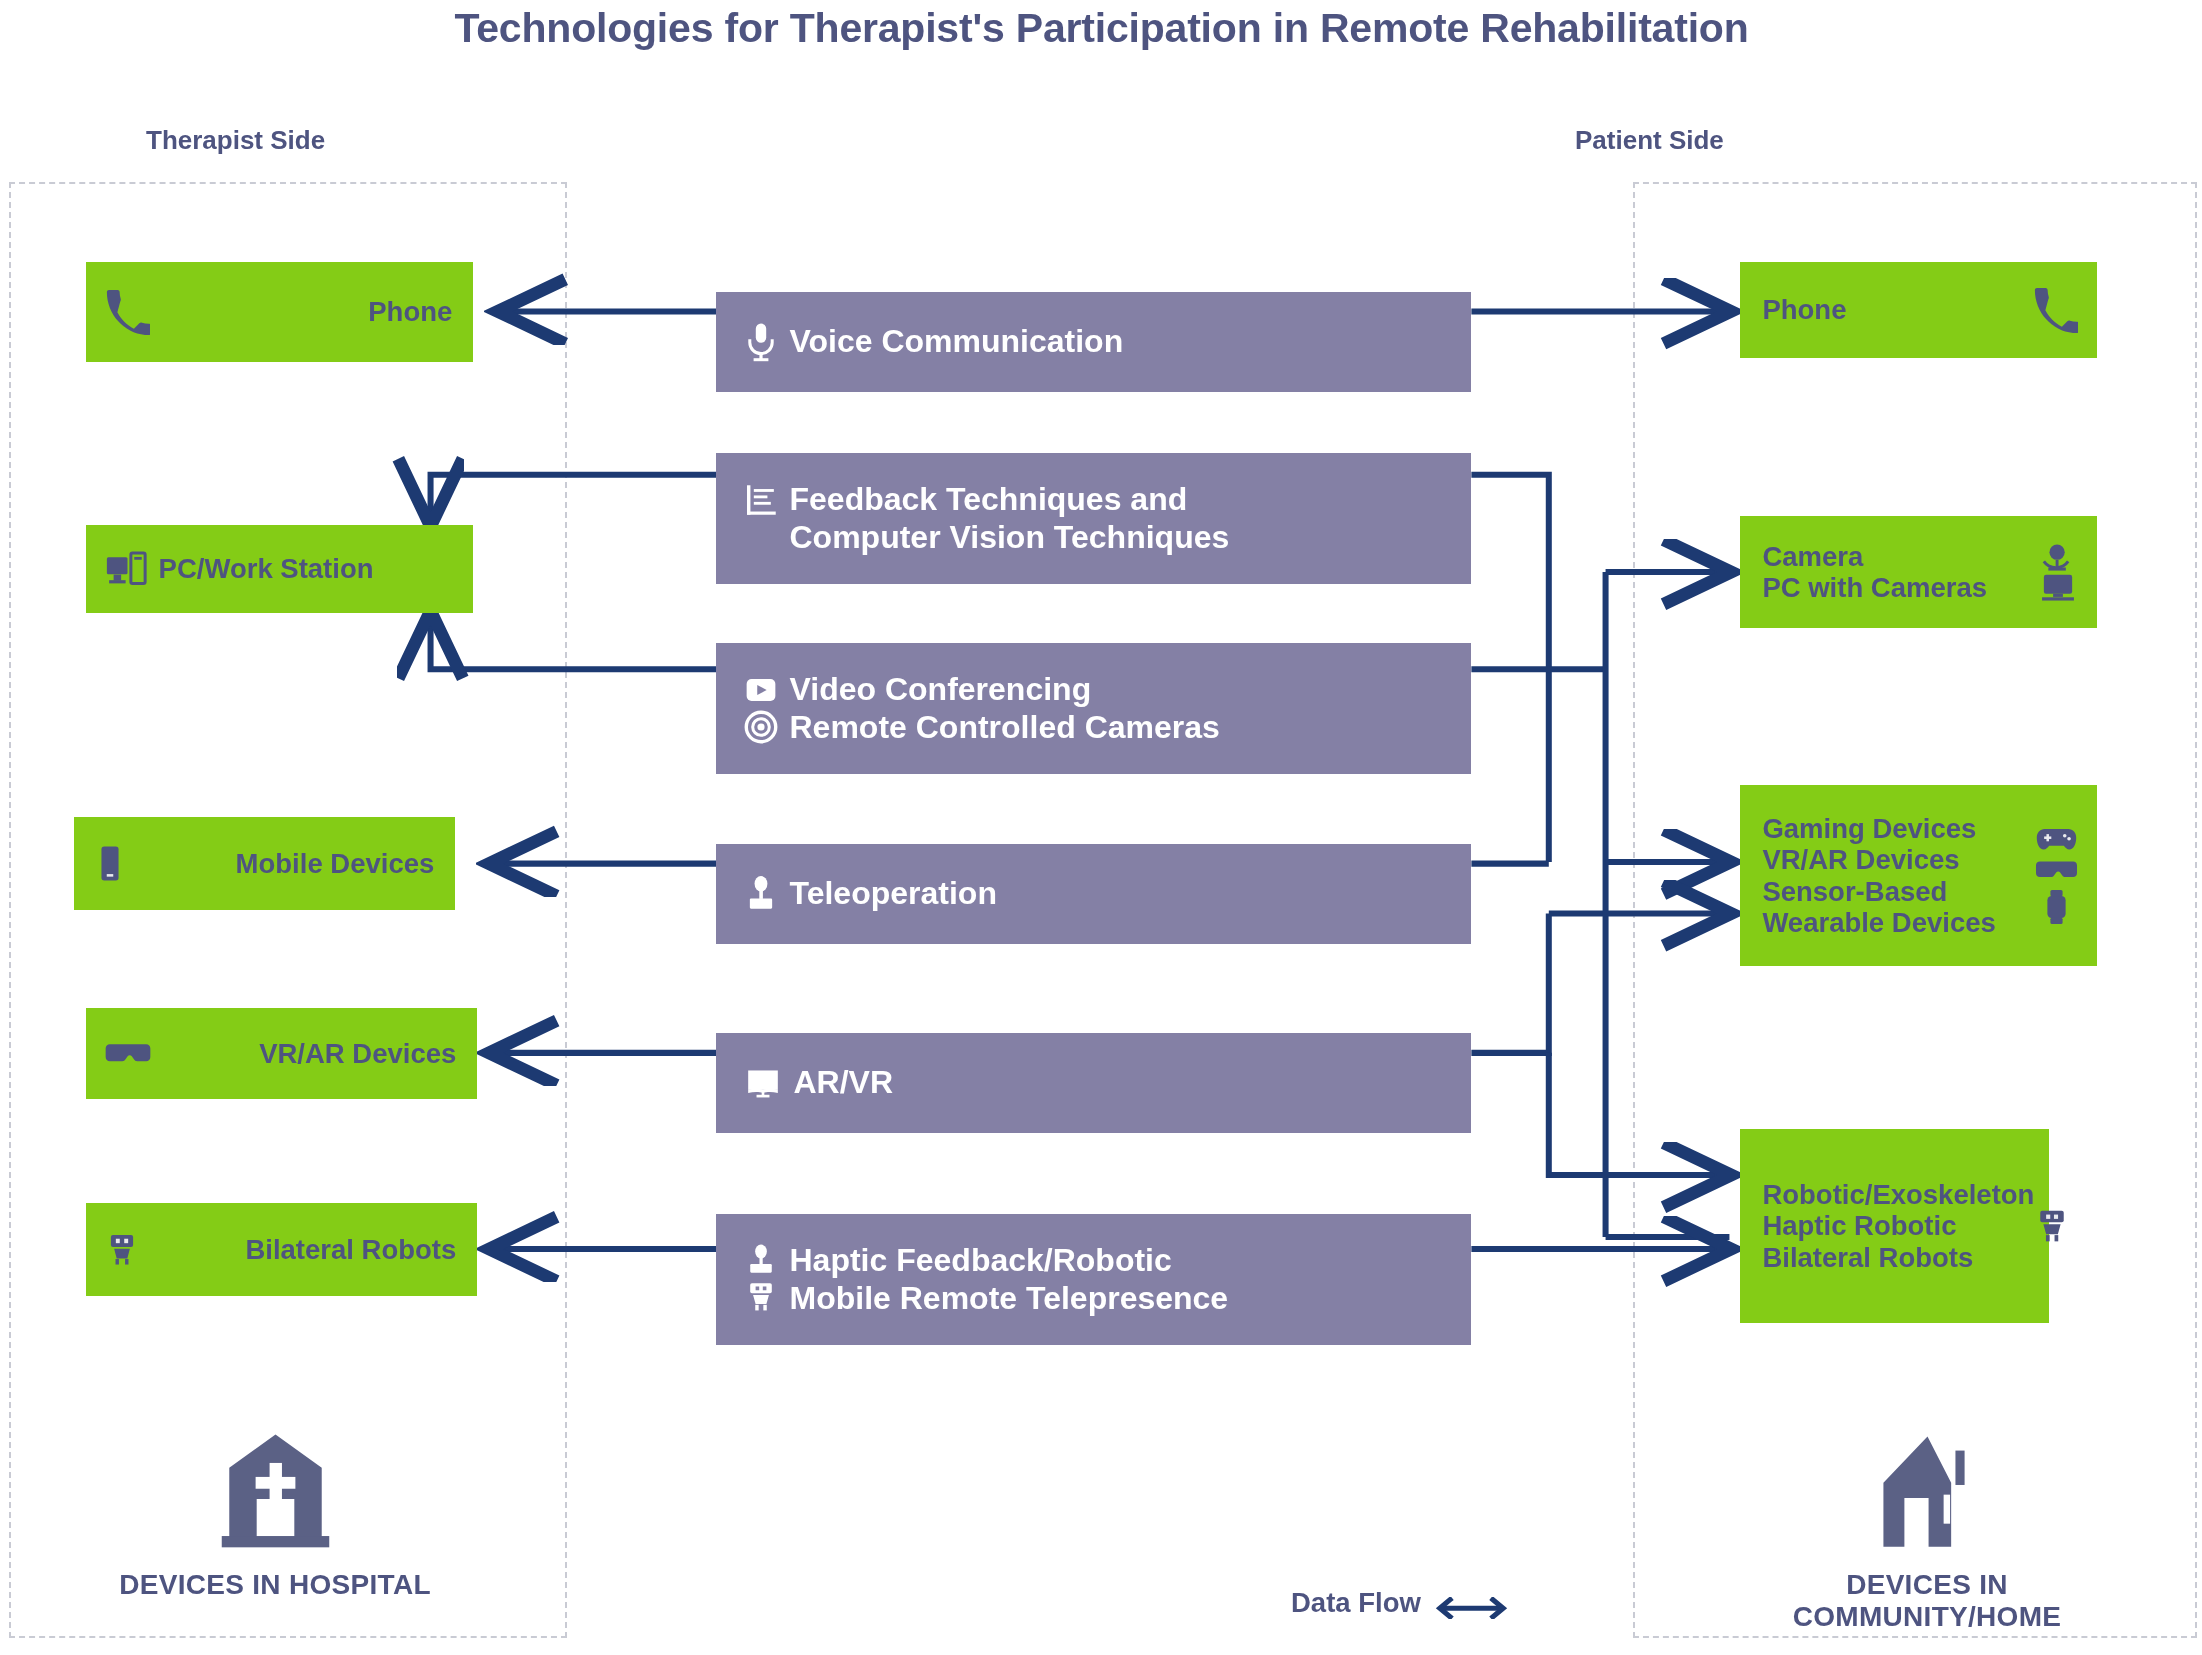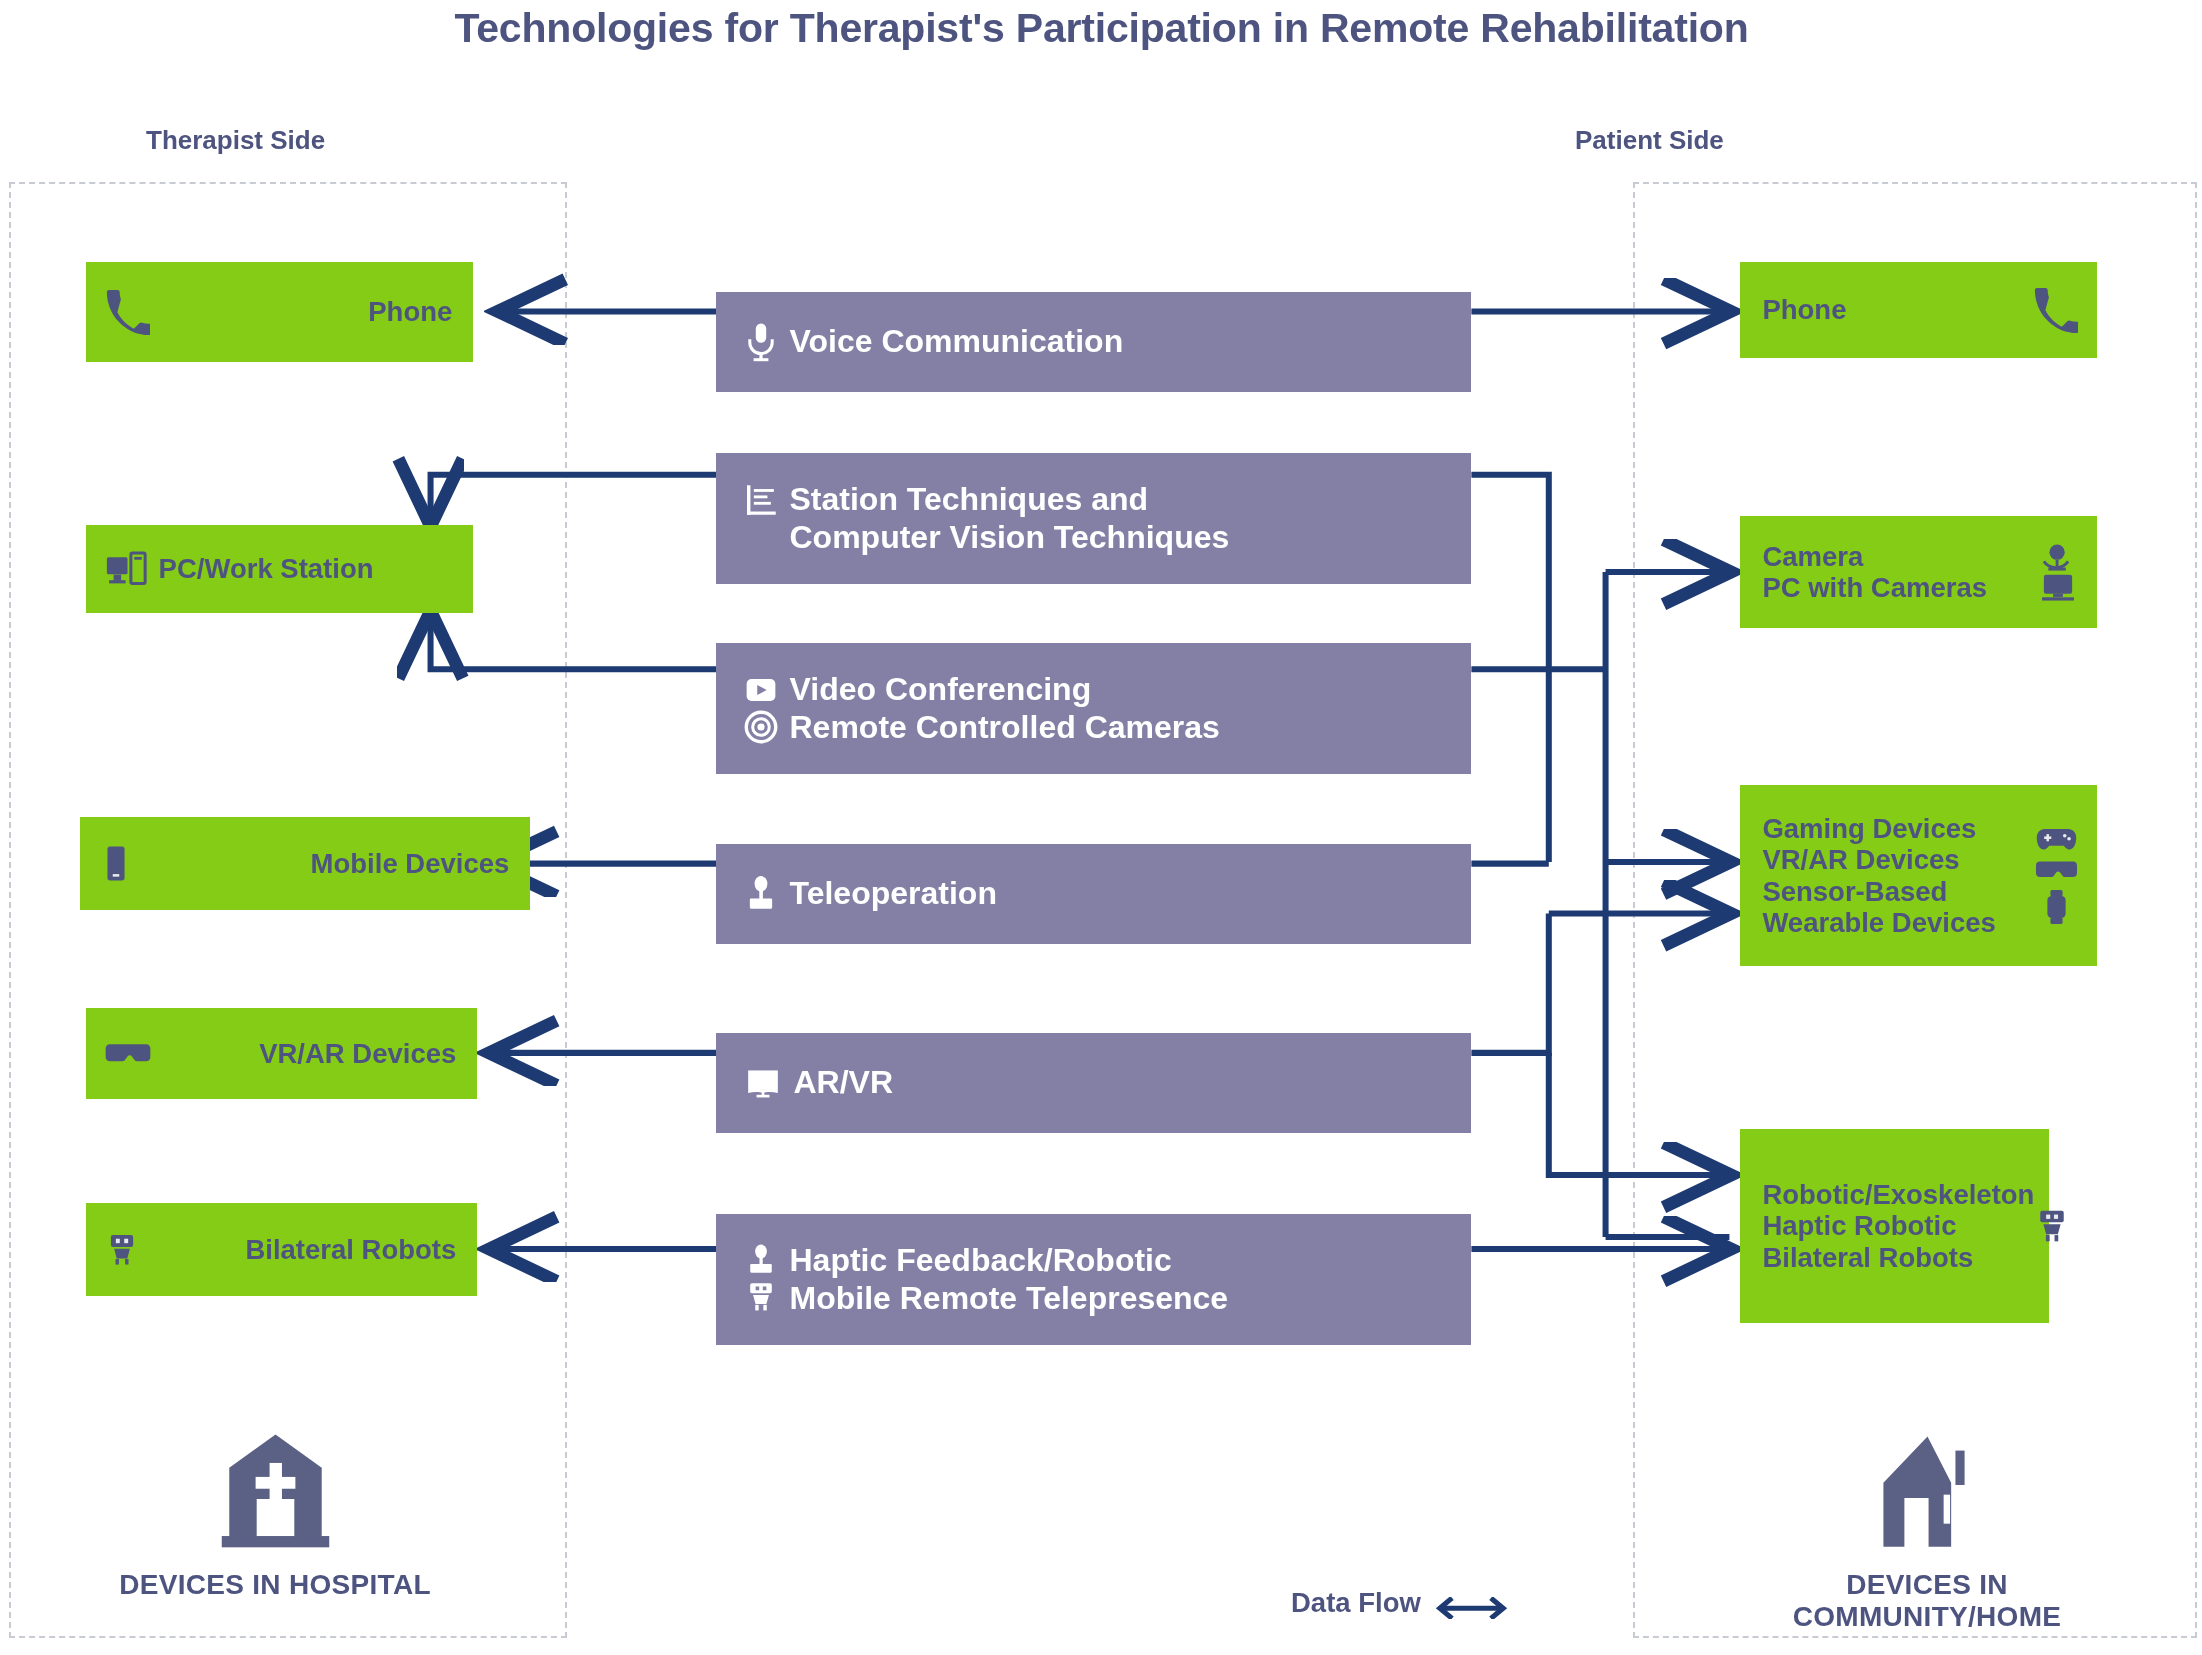--- a/index.html
+++ b/index.html
@@ -198,21 +198,21 @@
         <rect x="1" y="5.5" width="11" height="9" rx="0.8"></rect>
         <rect x="4.6" y="14.7" width="4" height="3.2"></rect>
         <rect x="2.2" y="17.7" width="8.8" height="1.7"></rect>
         <rect x="13.8" y="3.2" width="7.6" height="16.2" rx="0.9" fill="none" stroke="#4e5480" stroke-width="1.6"></rect>
         <rect x="15.6" y="5.3" width="4" height="1.5"></rect>
       </svg>
     </span>
     <span class="txt lead">PC/Work Station</span>
   </div>
 
-  <div class="node side left-side" id="n-mobile" style="left:80px;top:817px;width:450px;height:93px;">
+  <div class="node side left-side" id="n-mobile" style="left:74px;top:817px;width:381px;height:93px;">
     <span class="icon">
       <svg width="34" height="41" viewBox="0 0 16 24">
         <rect x="3" y="2" width="10" height="20" rx="1.6"></rect>
         <rect x="6.1" y="18.2" width="3.8" height="1.5" fill="#e9eaee"></rect>
       </svg>
     </span>
     <span class="txt">Mobile Devices</span>
   </div>
 
   <div class="node side left-side" id="n-vrar" style="left:86px;top:1008px;width:391px;height:91px;">
@@ -259,21 +259,21 @@
       <div class="stackrow">
         <span class="icon">
           <svg width="34" height="36" viewBox="0 0 18 18">
             <path d="M1.6 1.2h1.8v15.6H1.6z"></path>
             <path d="M1.6 15.1h15.2v1.7H1.6z"></path>
             <rect x="5.2" y="3.2" width="10.6" height="1.5"></rect>
             <rect x="5.2" y="6.6" width="7.2" height="1.5"></rect>
             <rect x="5.2" y="10" width="9" height="1.5"></rect>
           </svg>
         </span>
-        <span>Station Techniques and</span>
+        <span>Feedback Techniques and</span>
       </div>
       <div class="stackrow" style="padding-left:46px;">
         <span>Computer Vision Techniques</span>
       </div>
     </div>
   </div>
 
   <div class="node center" id="t-video" style="left:716px;top:613px;width:755px;height:131px;">
     <div class="stacklines">
       <div class="stackrow">

